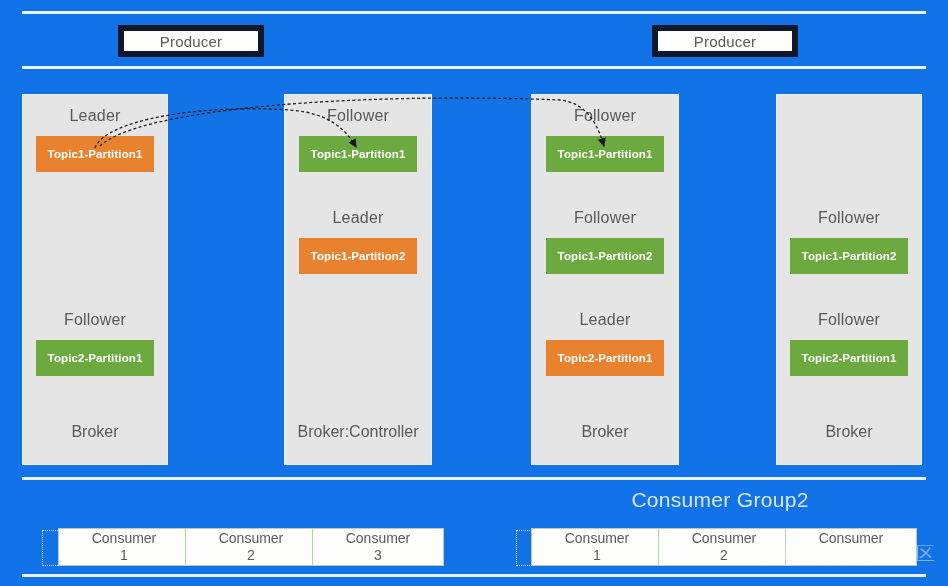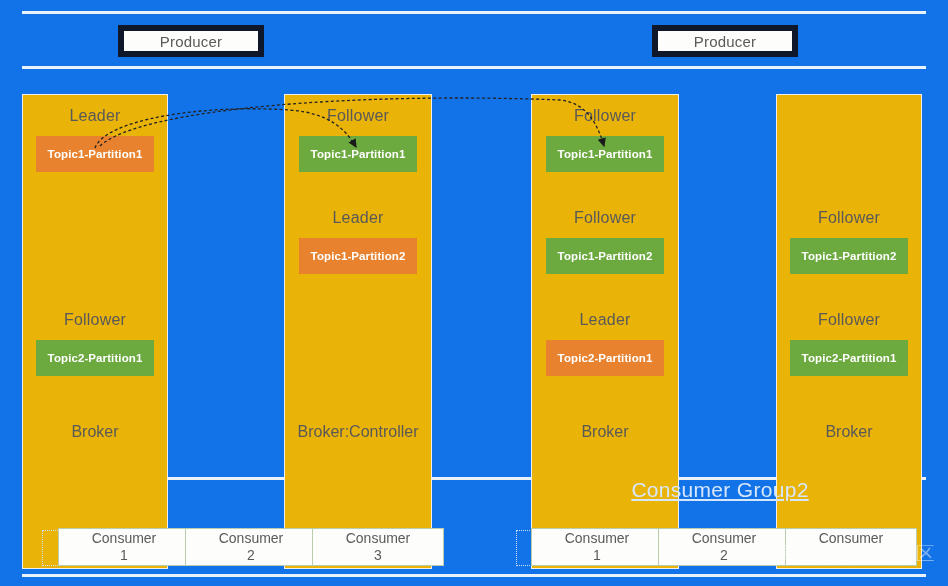--- a/index.html
+++ b/index.html
@@ -45,22 +45,22 @@
     color: #5a5a5a;
     letter-spacing: .2px;
   }
   #producer-1 { left: 118px; top: 25px; width: 146px; }
   #producer-2 { left: 652px; top: 25px; width: 146px; }
 
   
   .broker {
     position: absolute;
     top: 94px;
-    height: 475px;
-    background: #eab308;
+    height: 371px;
+    background: #e5e5e5;
     border: 1px solid #efefef;
     box-sizing: border-box;
   }
   #broker-1 { left: 22px;  width: 146px; }
   #broker-2 { left: 284px; width: 148px; }
   #broker-3 { left: 531px; width: 148px; }
   #broker-4 { left: 776px; width: 146px; }
 
   
   .slot {
@@ -123,21 +123,21 @@
   
   .cg-title {
     position: absolute;
     text-align: center;
     font-size: 21px;
     color: #d7e7fb;
     letter-spacing: .3px;
     line-height: 26px;
   }
   #cg-title-1 { left: 40px;  top: 487px; width: 404px; margin-top: 45px; }
-  #cg-title-2 { left: 508px; top: 477px; width: 424px; text-decoration: underline; }
+  #cg-title-2 { left: 508px; top: 487px; width: 424px; }
 
   .cg-frame {
     position: absolute;
     border: 1px dotted #cfe0f5;
     box-sizing: border-box;
     height: 36px;
   }
   #cg-frame-1 { left: 42px;  top: 530px; width: 392px; }
   #cg-frame-2 { left: 516px; top: 530px; width: 392px; }
 

